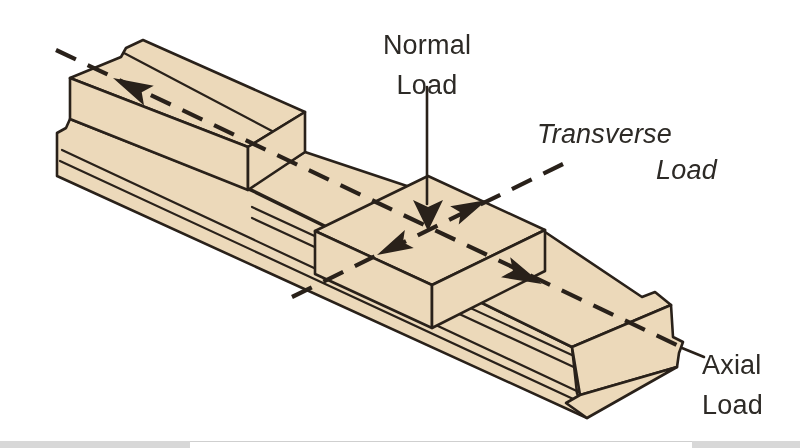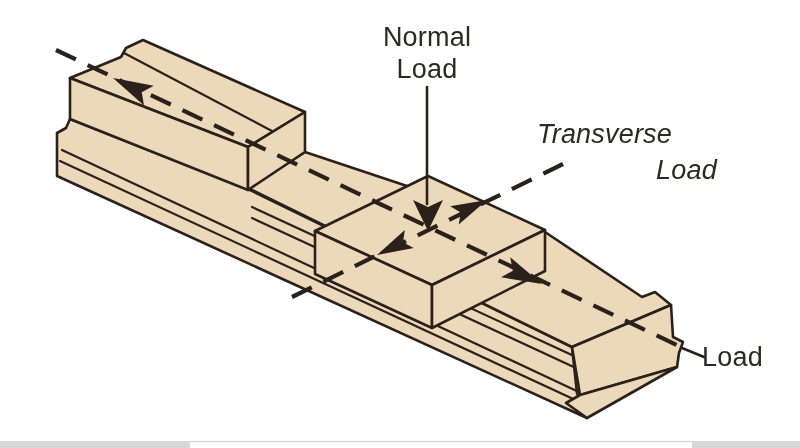--- a/index.html
+++ b/index.html
@@ -21,21 +21,21 @@
   .solid{fill:var(--solid_fill);stroke:var(--line);stroke-width:2.6;stroke-linejoin:round;}
   .edge{fill:none;stroke:var(--line);stroke-width:2.2;stroke-linecap:round;}
   .dashline{fill:none;stroke:var(--line);stroke-width:4.2;stroke-dasharray:22 13;stroke-linecap:butt;}
   .leader{fill:none;stroke:var(--line);stroke-width:2.6;stroke-linecap:round;}
   .arrowhead{fill:var(--line);stroke:none;}
   .load-label{
     position:absolute;color:var(--label_text);
     font-size:27px;line-height:32px;letter-spacing:0.2px;
     white-space:nowrap;
   }
-  .label-line{display:block;}
+  .label-line{display:block;margin-top:8px;}
   .centered{text-align:center;}
   .abs-span{position:absolute;font-style:italic;}
   .bottom-strip{position:absolute;top:441px;height:7px;}
   .strip-left{left:0;width:190px;background:var(--strip_gray);}
   .strip-middle{left:190px;width:502px;background:var(--strip_white);border-top:1px solid var(--strip_border);box-sizing:border-box;}
   .strip-right{left:692px;width:108px;background:var(--strip_gray);}
 </style>
 </head>
 <body>
 
@@ -104,20 +104,21 @@
     <span class="label-line">Normal</span>
     <span class="label-line">Load</span>
   </div>
 
   <div class="load-label" style="left:0;top:0;">
     <span class="abs-span" style="left:537px;top:118px;">Transverse</span>
     <span class="abs-span" style="left:656px;top:154px;">Load</span>
   </div>
 
   <div class="load-label" style="left:702px;top:341px;">
+    <span class="label-line">Axial</span>
     <span class="label-line">Load</span>
   </div>
 
   <div class="bottom-strip strip-left"></div>
   <div class="bottom-strip strip-middle"></div>
   <div class="bottom-strip strip-right"></div>
 
 </div>
 
 </body></html>

